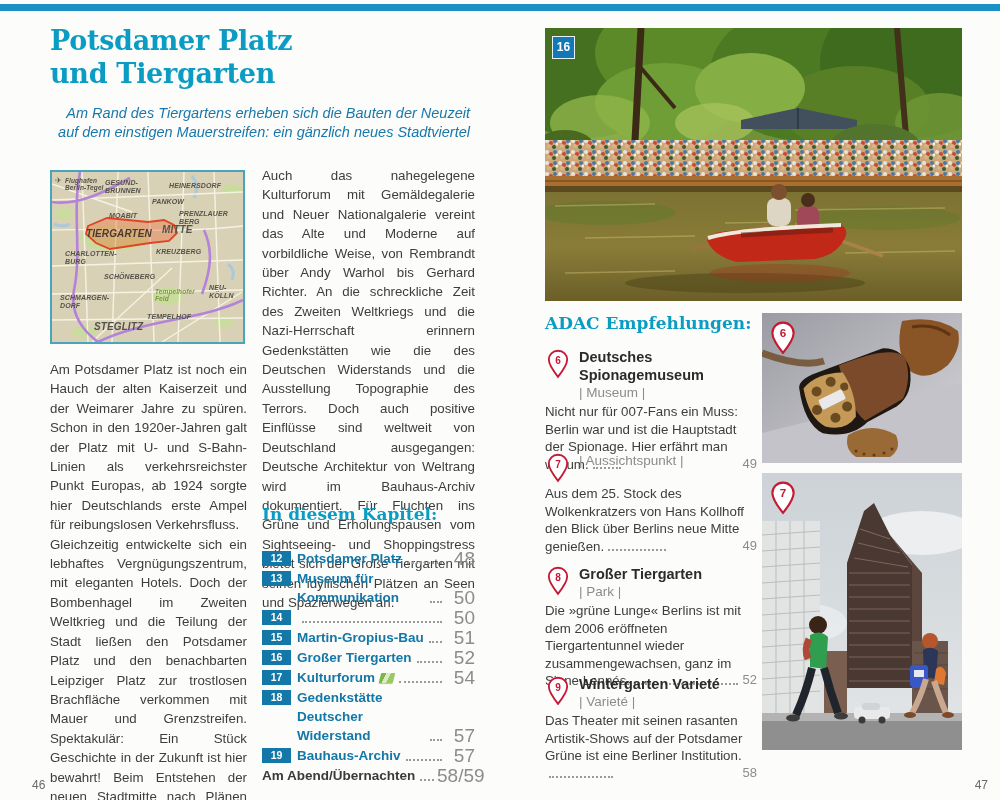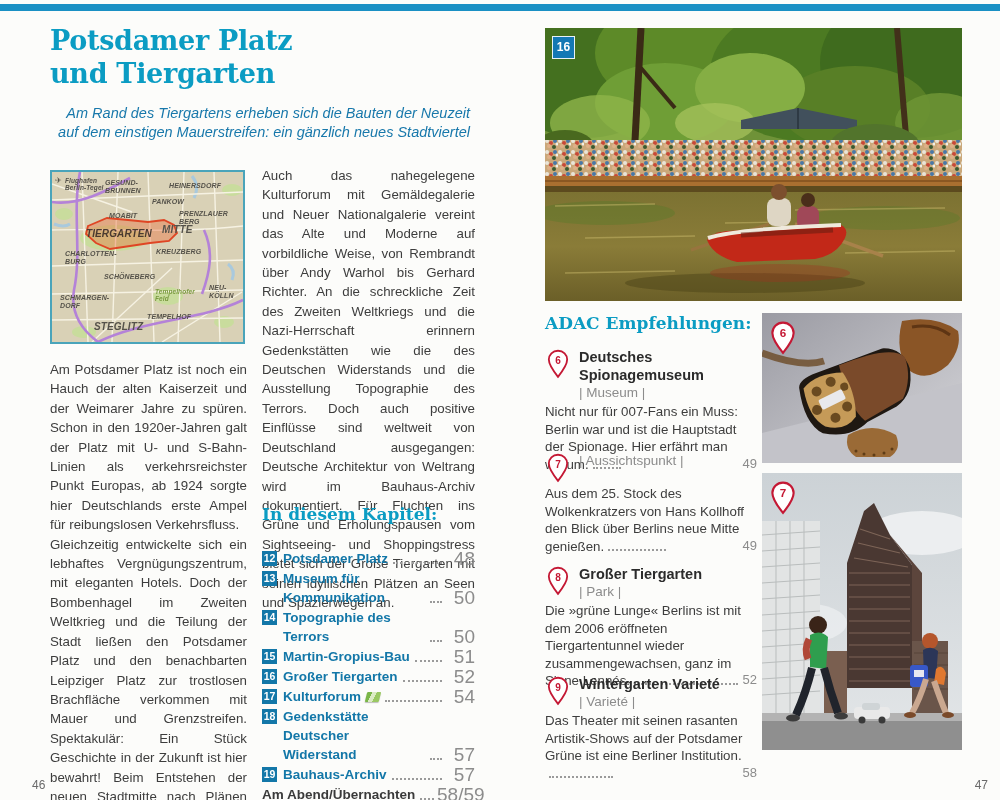--- a/index.html
+++ b/index.html
@@ -25,21 +25,21 @@
 
   .bodycol{position:absolute;font-size:13.3px;line-height:19.4px;text-align:justify;color:#3d3d3d;}
   .col1{left:50px;top:360px;width:197px;}
   .col2{left:262px;top:166px;width:213px;}
   .bodycol p{margin:0;}
 
   .chap-head{position:absolute;left:262px;top:504px;font-family:"DejaVu Serif",serif;
              font-weight:bold;font-size:17px;color:#0b9cc3;}
   .chap-list{position:absolute;left:262px;top:549px;width:213px;}
   .chap-item{display:flex;align-items:flex-end;margin:0 0 1px 0;}
-  .chap-num{flex:none;align-self:flex-start;width:15px;height:15px;margin:2px 6px 0 0;
+  .chap-num{flex:none;align-self:flex-start;width:29px;height:15px;margin:2px 6px 0 0;
             background:#1377a8;color:#fff;font-size:10.5px;font-weight:bold;line-height:15px;
             text-align:center;}
   .chap-label{align-self:flex-start;font-size:13.5px;font-weight:bold;line-height:19px;color:#1377a8;}
   .chap-dots{flex:1;min-width:12px;border-bottom:2px dotted #9a9a9a;margin:0 3px 4px 5px;height:2px;}
   .chap-page{flex:none;width:30px;text-align:right;font-size:19px;color:#8c8c8c;line-height:19px;}
   .chap-footer .chap-label{color:#3a3a3a;}
   .chap-footer{margin-top:1px;}
   .kf-icon{flex:none;width:14px;height:10px;margin:0 0 4px 5px;transform:skewX(-14deg);
            background:linear-gradient(105deg,#7ab648 32%,#dcebc4 32%,#dcebc4 58%,#9ac862 58%);
            border-radius:1px;box-shadow:0 1px 1px rgba(0,0,0,.25);}
@@ -164,21 +164,20 @@
       <span class="chap-page">48</span>
     </div>
     <div class="chap-item">
       <span class="chap-num">13</span>
       <span class="chap-label">Museum für Kommunikation</span>
       <span class="chap-dots"></span>
       <span class="chap-page">50</span>
     </div>
     <div class="chap-item">
       <span class="chap-num">14</span>
-      <span class="chap-label">Topographie des Terrors</span>
       <span class="chap-dots"></span>
       <span class="chap-page">50</span>
     </div>
     <div class="chap-item">
       <span class="chap-num">15</span>
       <span class="chap-label">Martin-Gropius-Bau</span>
       <span class="chap-dots"></span>
       <span class="chap-page">51</span>
     </div>
     <div class="chap-item">

